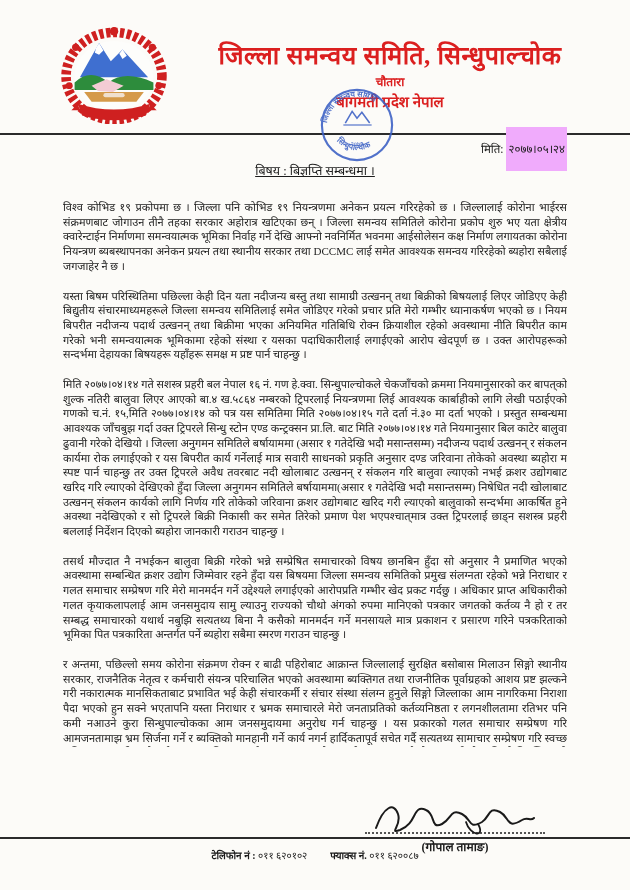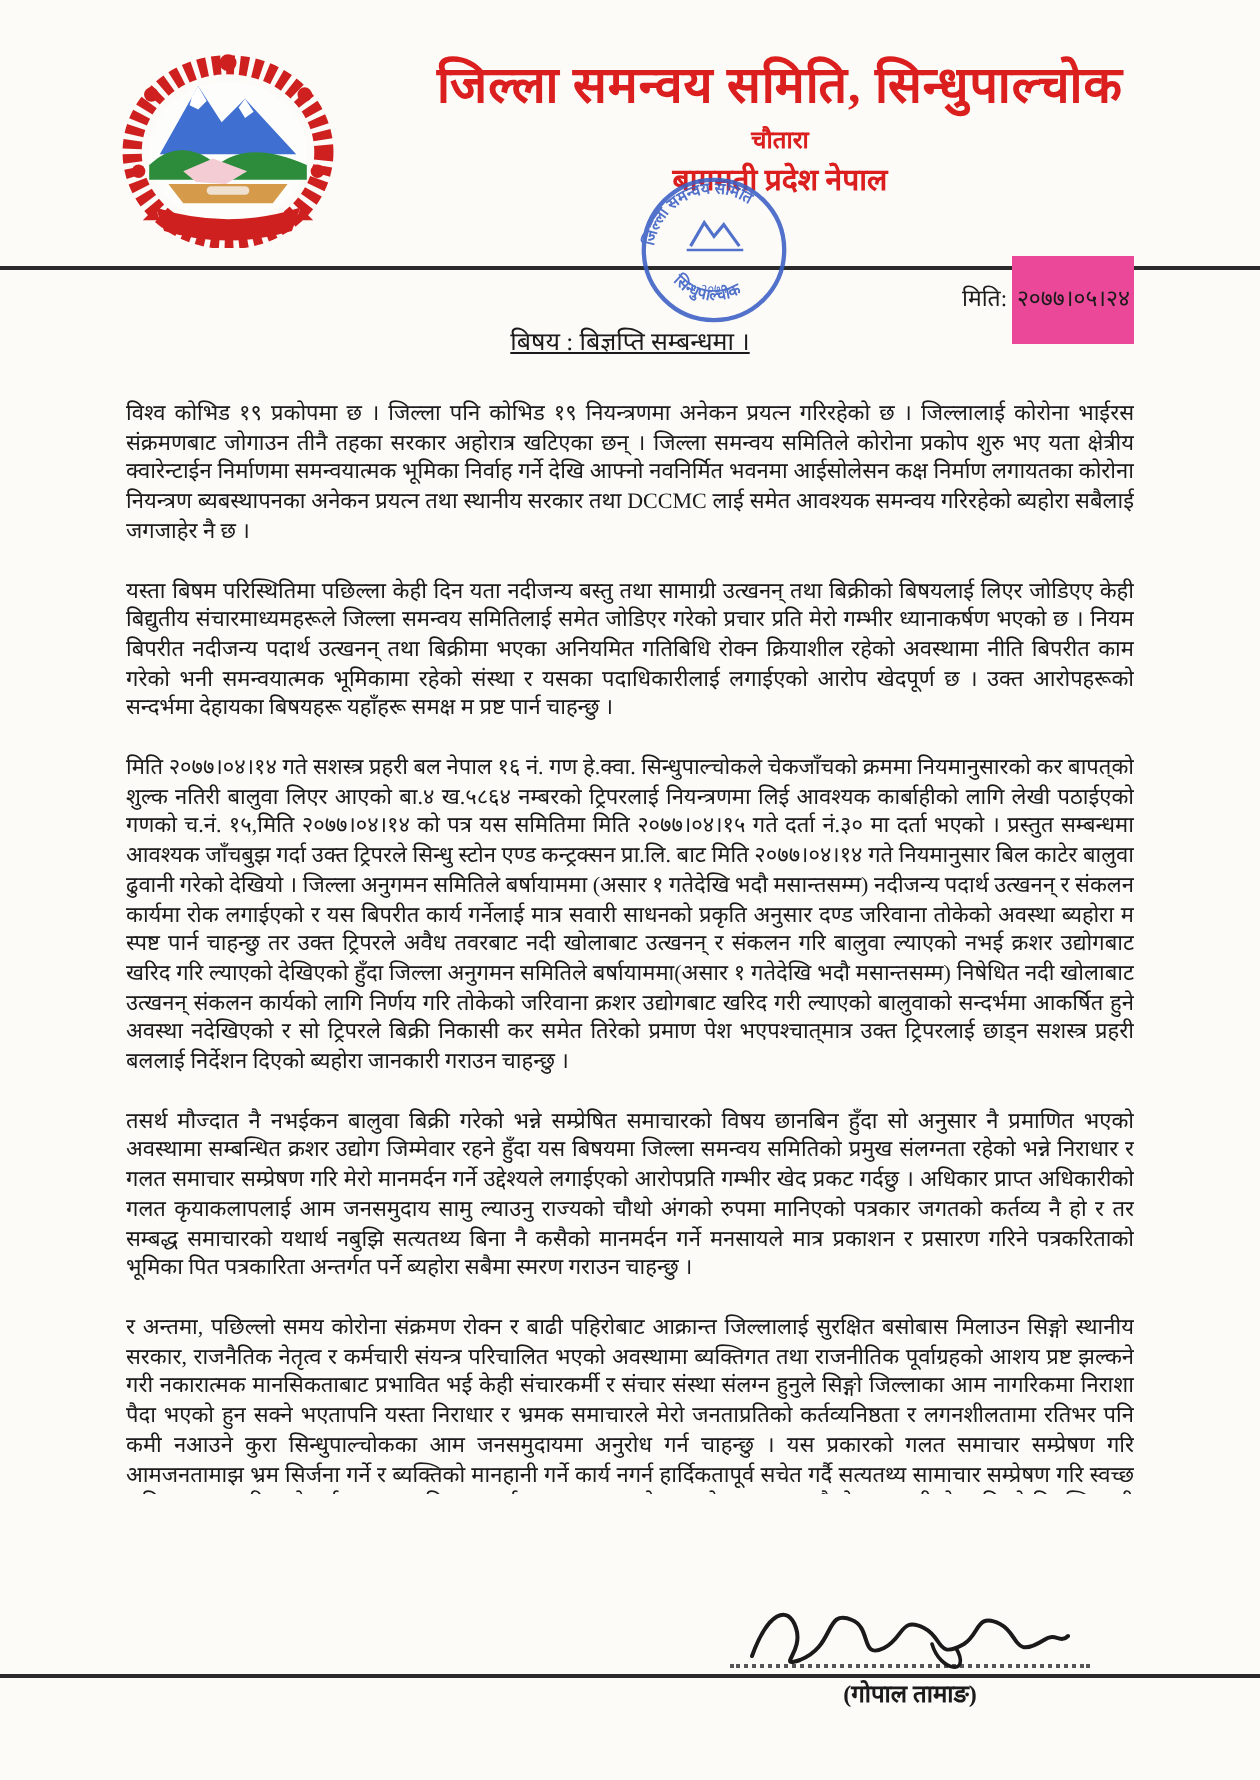--- a/index.html
+++ b/index.html
@@ -5,27 +5,27 @@
   html,body{margin:0;padding:0;}
   body{background:#e9e9e7;font-family:"Liberation Serif","DejaVu Serif",serif;}
   .page{
     position:relative;width:630px;height:890px;margin:0 auto;
     background:#fcfbf8;overflow:hidden;color:#1b1b1b;
   }
   
   .letterhead{position:relative;height:184px;}
   .emblem{position:absolute;left:60px;top:26px;width:108px;height:98px;}
   .head-text{position:absolute;left:168px;right:18px;top:30px;text-align:center;}
-  .org-name{font-size:25px;font-weight:bold;color:#db1f1f;line-height:1.1;letter-spacing:.5px;}
+  .org-name{font-size:25px;font-weight:bold;color:#db1f1f;line-height:1.1;letter-spacing:.5px;margin-top:12px;}
   .org-sub{font-size:12px;font-weight:bold;color:#db1f1f;margin-top:3px;}
   .org-sub2{font-size:15px;font-weight:bold;color:#db1f1f;margin-top:1px;}
   .head-rule{position:absolute;left:0;right:0;top:133px;height:2px;background:#2b2b2b;}
   .seal{position:absolute;left:318px;top:86px;width:78px;height:78px;opacity:.88;}
   .date-line{position:absolute;right:63px;top:141px;font-size:11.5px;}
-  .date-line .hl{background:#ec4899;padding:16px 2px;text-align:right;}
+  .date-line .hl{background:#f0abfc;padding:16px 2px;text-align:right;}
   .subject{position:absolute;left:0;right:0;top:162px;text-align:center;
     font-size:12.5px;font-weight:normal;}
   .subject span{text-decoration:underline;}
   
   .body-text{
     position:absolute;left:63px;right:63px;top:185px;height:562px;overflow:hidden;
     font-size:11px;line-height:14.7px;text-align:justify;
   }
   .body-text p{margin:15px 0 9px 0;}
   
@@ -123,15 +123,22 @@
     <svg class="sig-scribble" viewBox="0 0 170 46">
       <path d="M6,36 C14,14 24,10 28,22 C32,34 18,42 30,38 C48,31 42,12 56,18 C66,22 60,38 72,32 C82,27 80,16 92,22 C102,27 98,38 112,30 C120,25 118,14 130,20 C140,25 136,38 152,28 C158,24 160,30 164,26" fill="none" stroke="#1a1a1a" stroke-width="2" stroke-linecap="round"></path>
       <path d="M96,30 C100,44 116,46 108,32" fill="none" stroke="#1a1a1a" stroke-width="1.8" stroke-linecap="round"></path>
     </svg>
     <div class="sig-dots"></div>
     <div class="sig-name">(गोपाल तामाङ)</div>
   </div>
 
   <div class="foot-rule"></div>
   <div class="footer">
+    <div class="row">
+      <b>टेलिफोन नं :</b>
+      <span>०११ ६२०१०२</span>
+      <span class="gap"></span>
+      <b>फ्याक्स नं.</b>
+      <span>०११ ६२००८७</span>
+    </div>
   </div>
 
 </div>
 
 </body></html>

